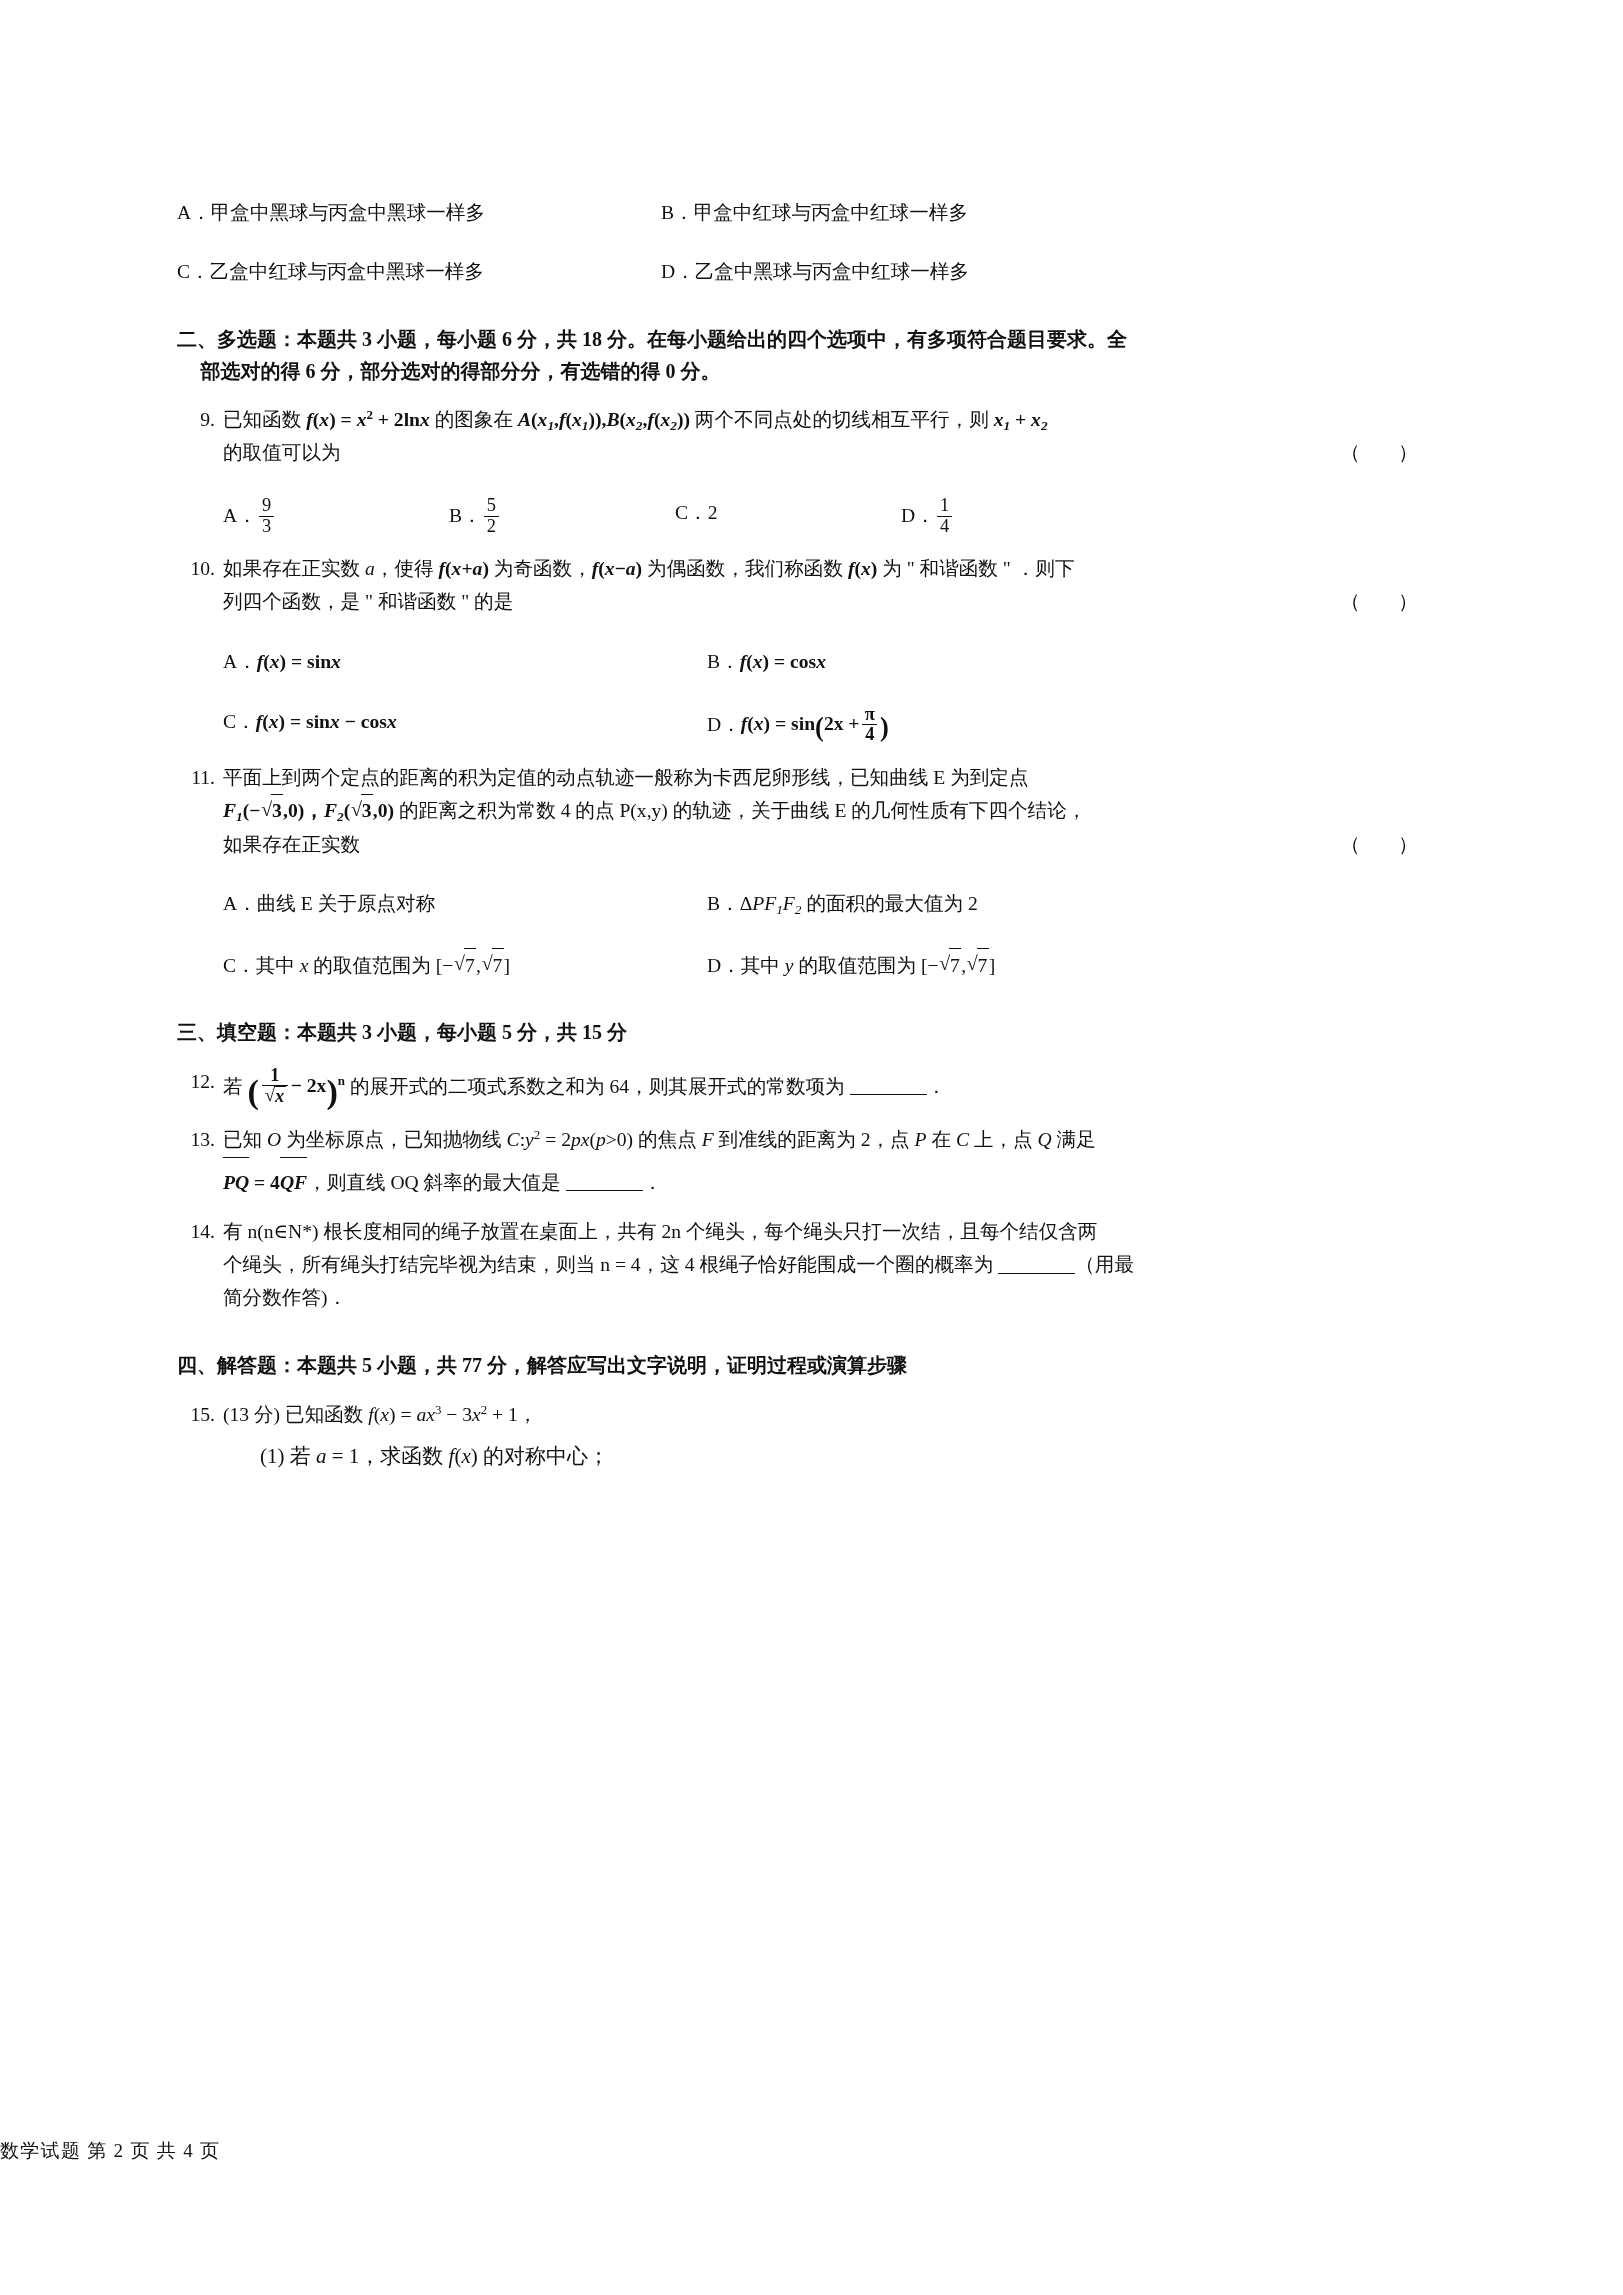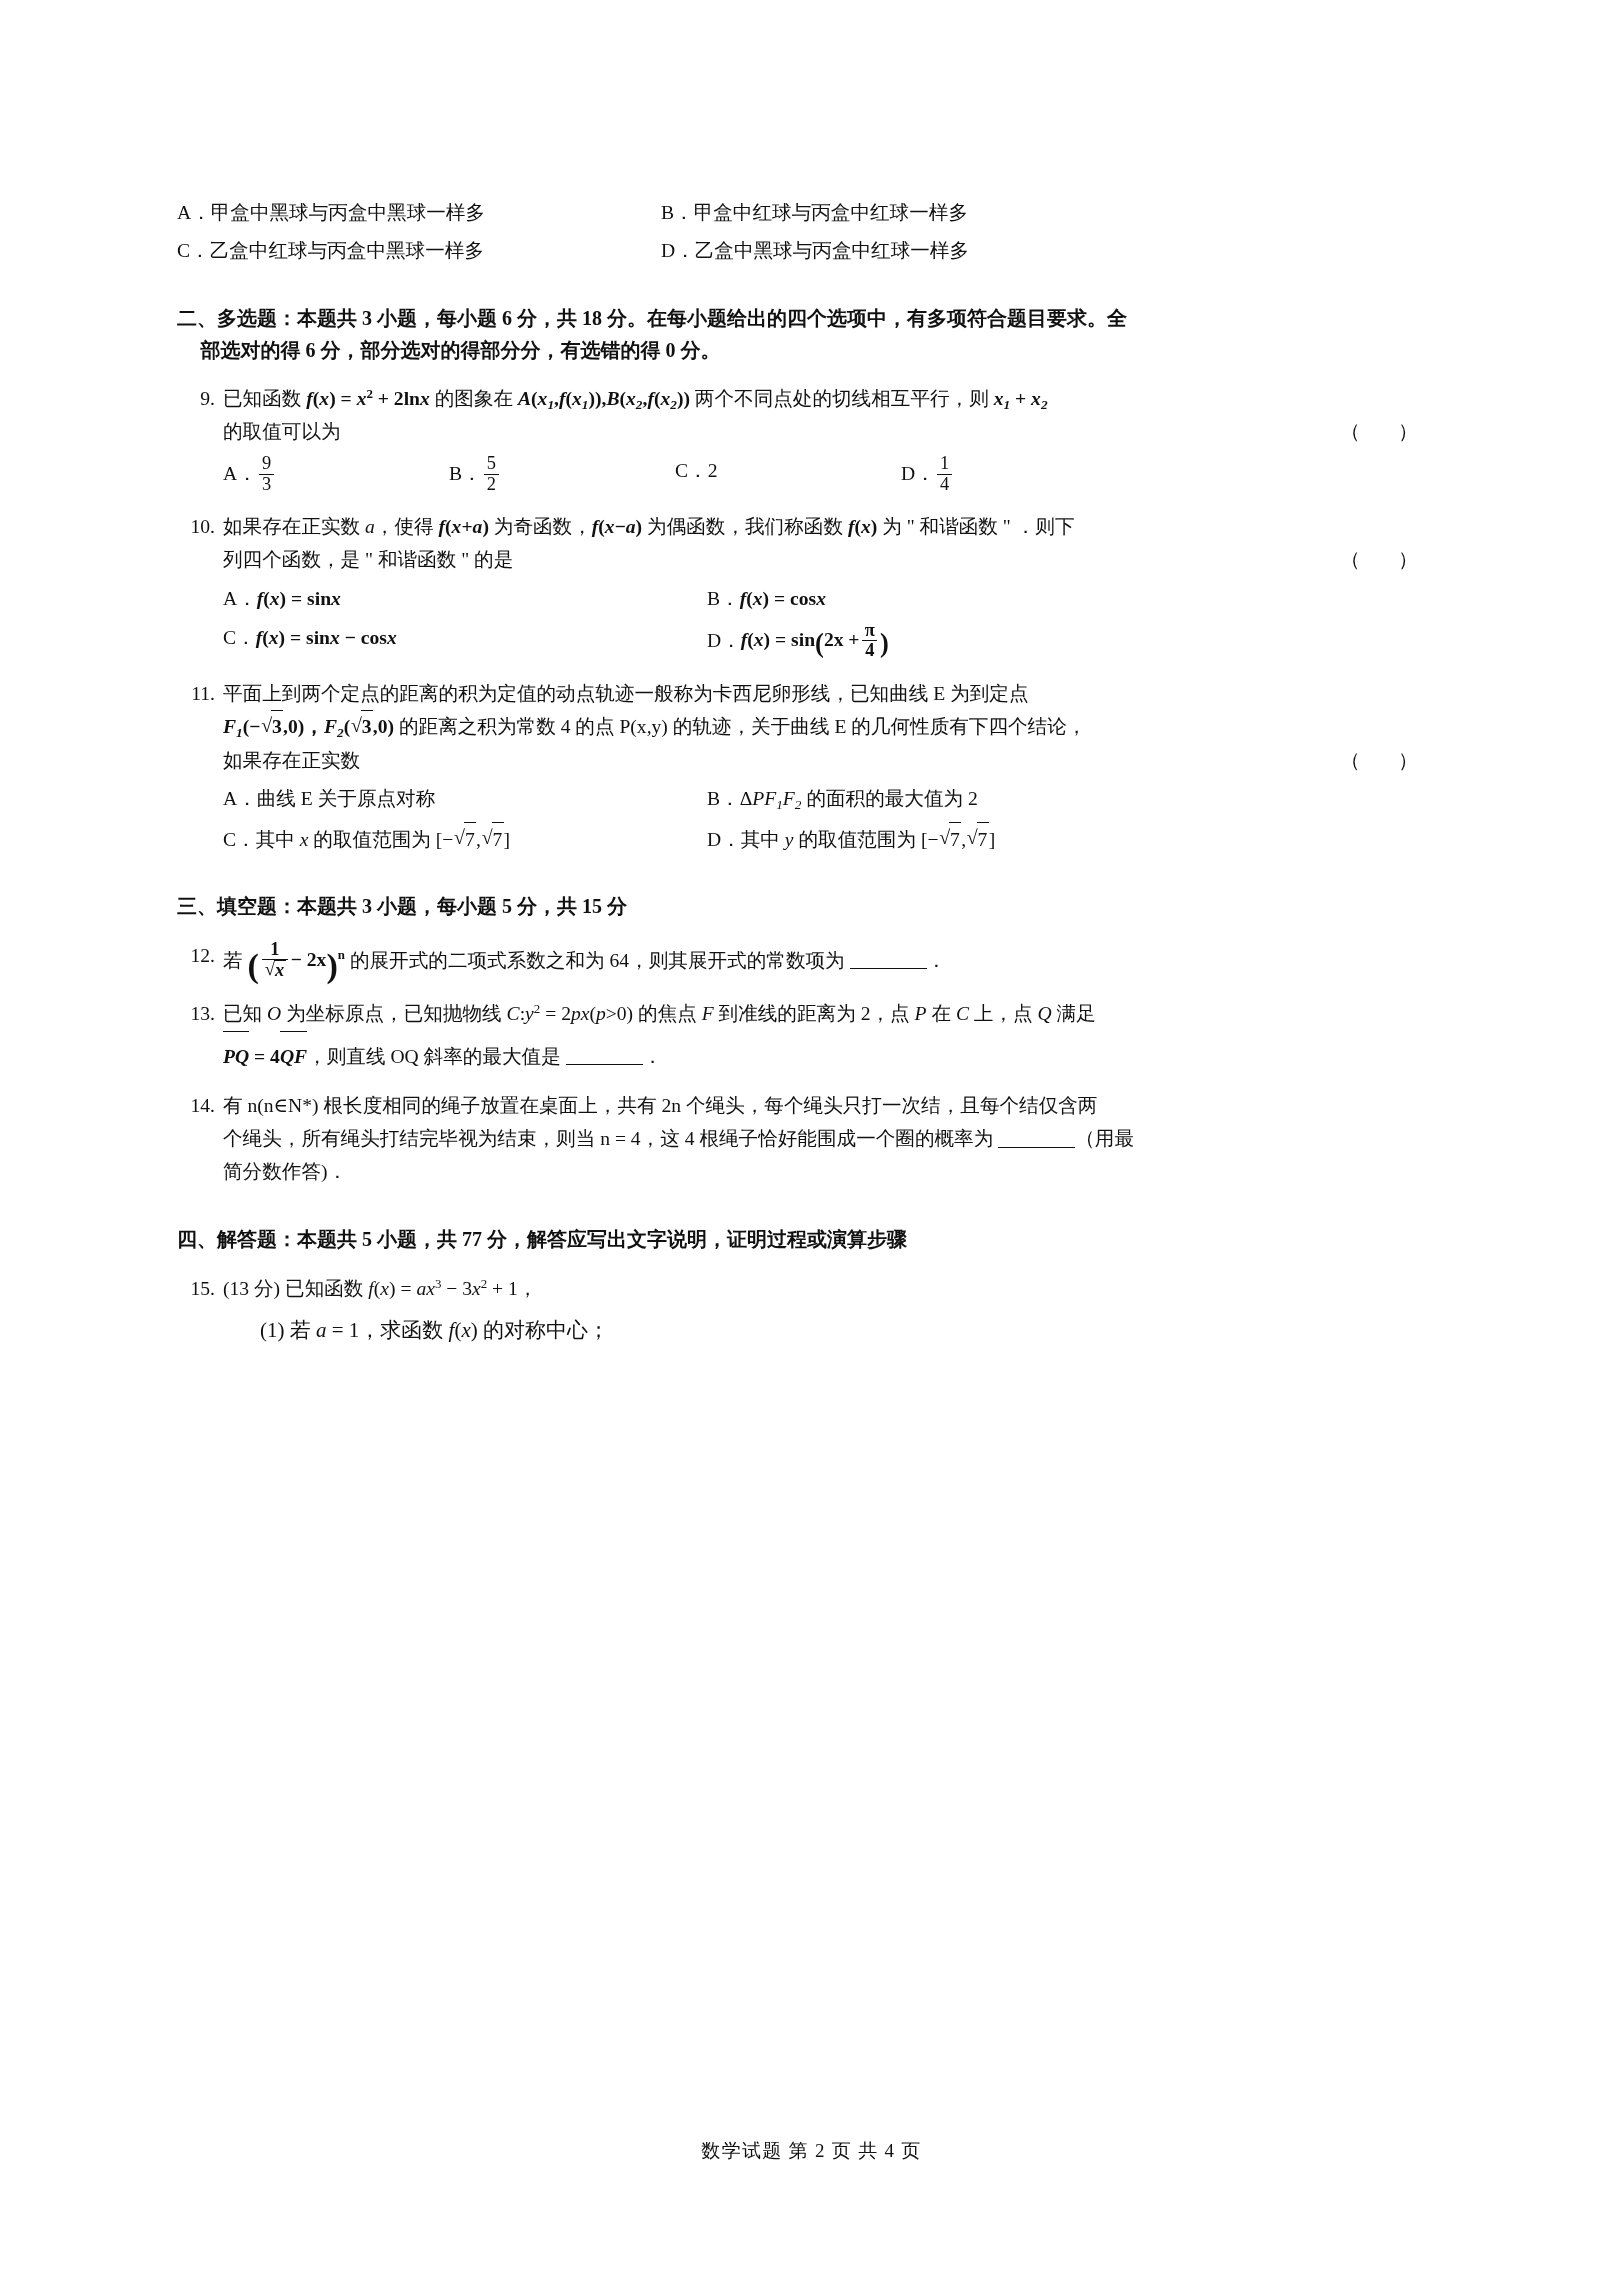--- a/index.html
+++ b/index.html
@@ -28,21 +28,21 @@
     margin-top:17px;
     font-size:19.6px;
     line-height:1.68;
   }
   .q .num{
     position:absolute;left:0;top:0;width:38px;text-align:right;
   }
   .q .body{margin-left:46px;}
   .opt-row{
     display:flex;
-    margin-top:5px;
+    margin-top:26px;
   }
   .opt-row>div{font-size:19.6px;line-height:1.7;}
   .opt-2col-a{width:484px;}
   .opt-4col{width:226px;}
   .choice-paren{float:right;letter-spacing:9.2px;}
   i{font-style:italic;}
   sub{font-size:.68em;vertical-align:-.28em;font-style:italic;}
   sup{font-size:.66em;vertical-align:.52em;}
   
   .frac{
@@ -93,21 +93,21 @@
     border-bottom:1.3px solid #111;
     width:77px;
     height:1em;
     vertical-align:-0.14em;
   }
   .sub-item{margin-top:7.9px;margin-left:37px;font-size:21px;line-height:1.7;}
   .footer{
     position:absolute;
     left:0;right:0;
     bottom:131px;
-    text-align:center;
+    text-align:left;
     font-size:19px;
     letter-spacing:1.3px;
     font-family:"Liberation Serif",serif;
   }
   .top-opts{margin-top:0;}
   .nowrap{white-space:nowrap;font-weight:bold;}
 </style>
 </head>
 <body>
 

